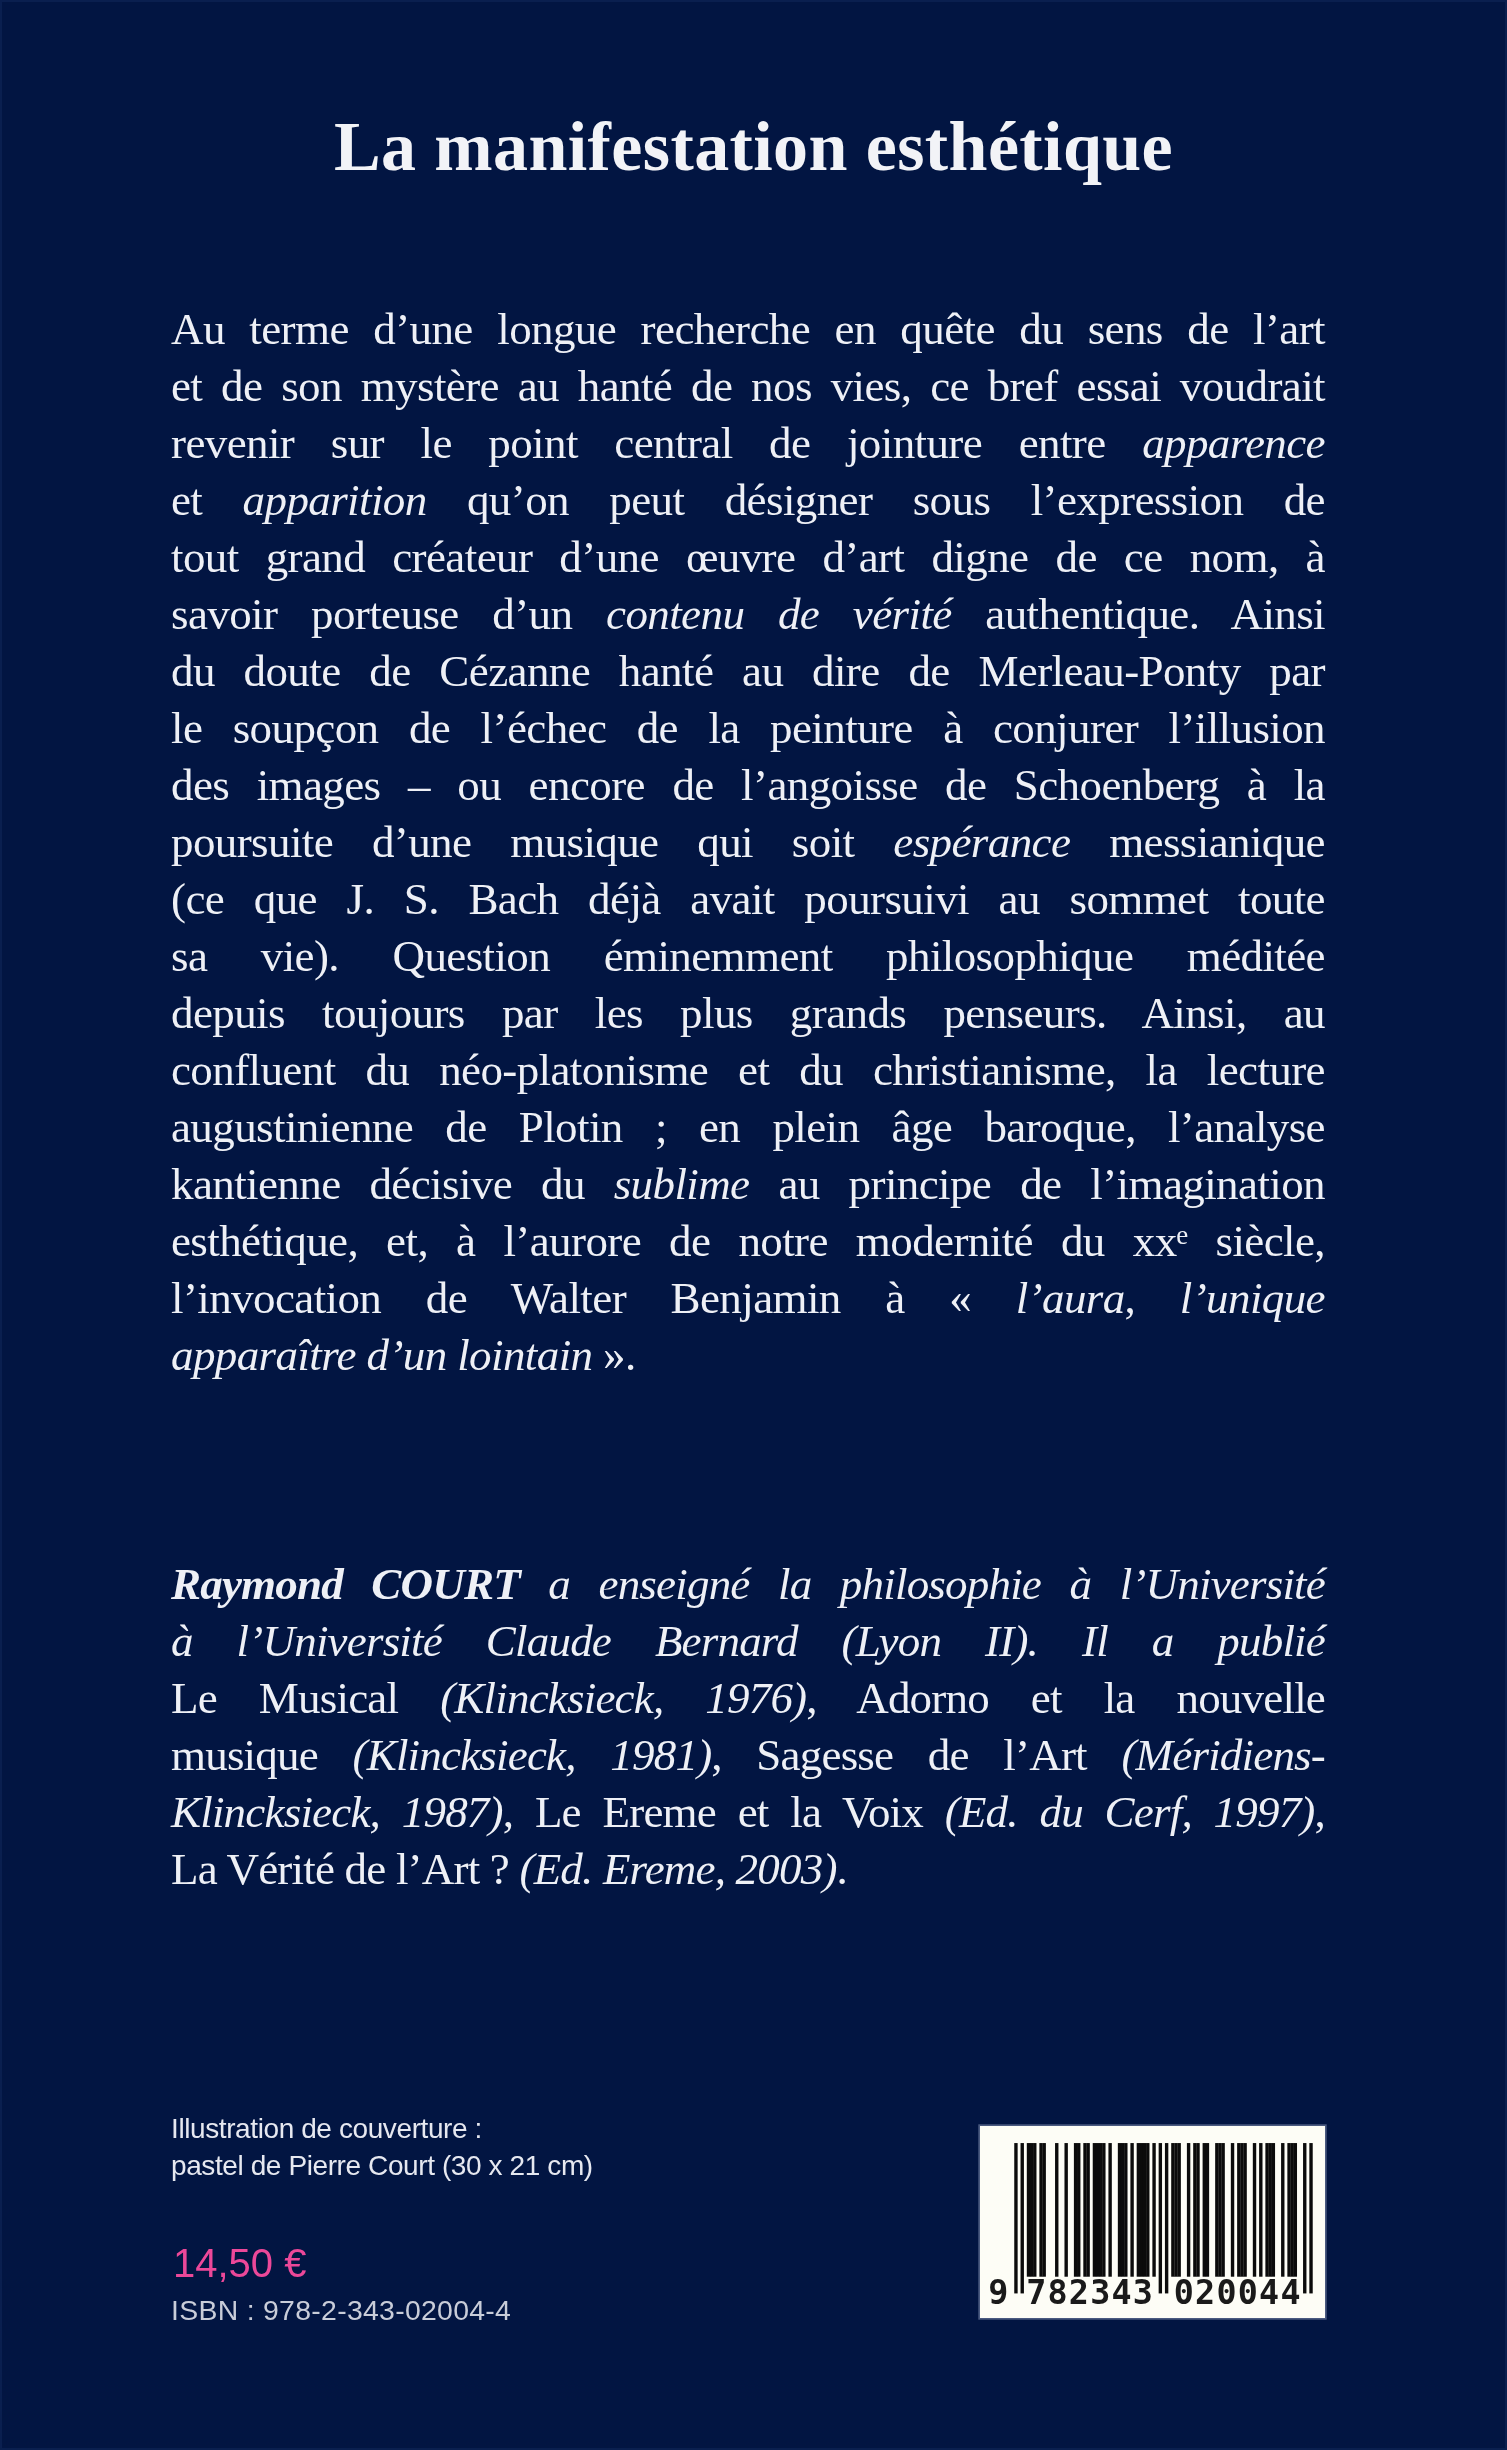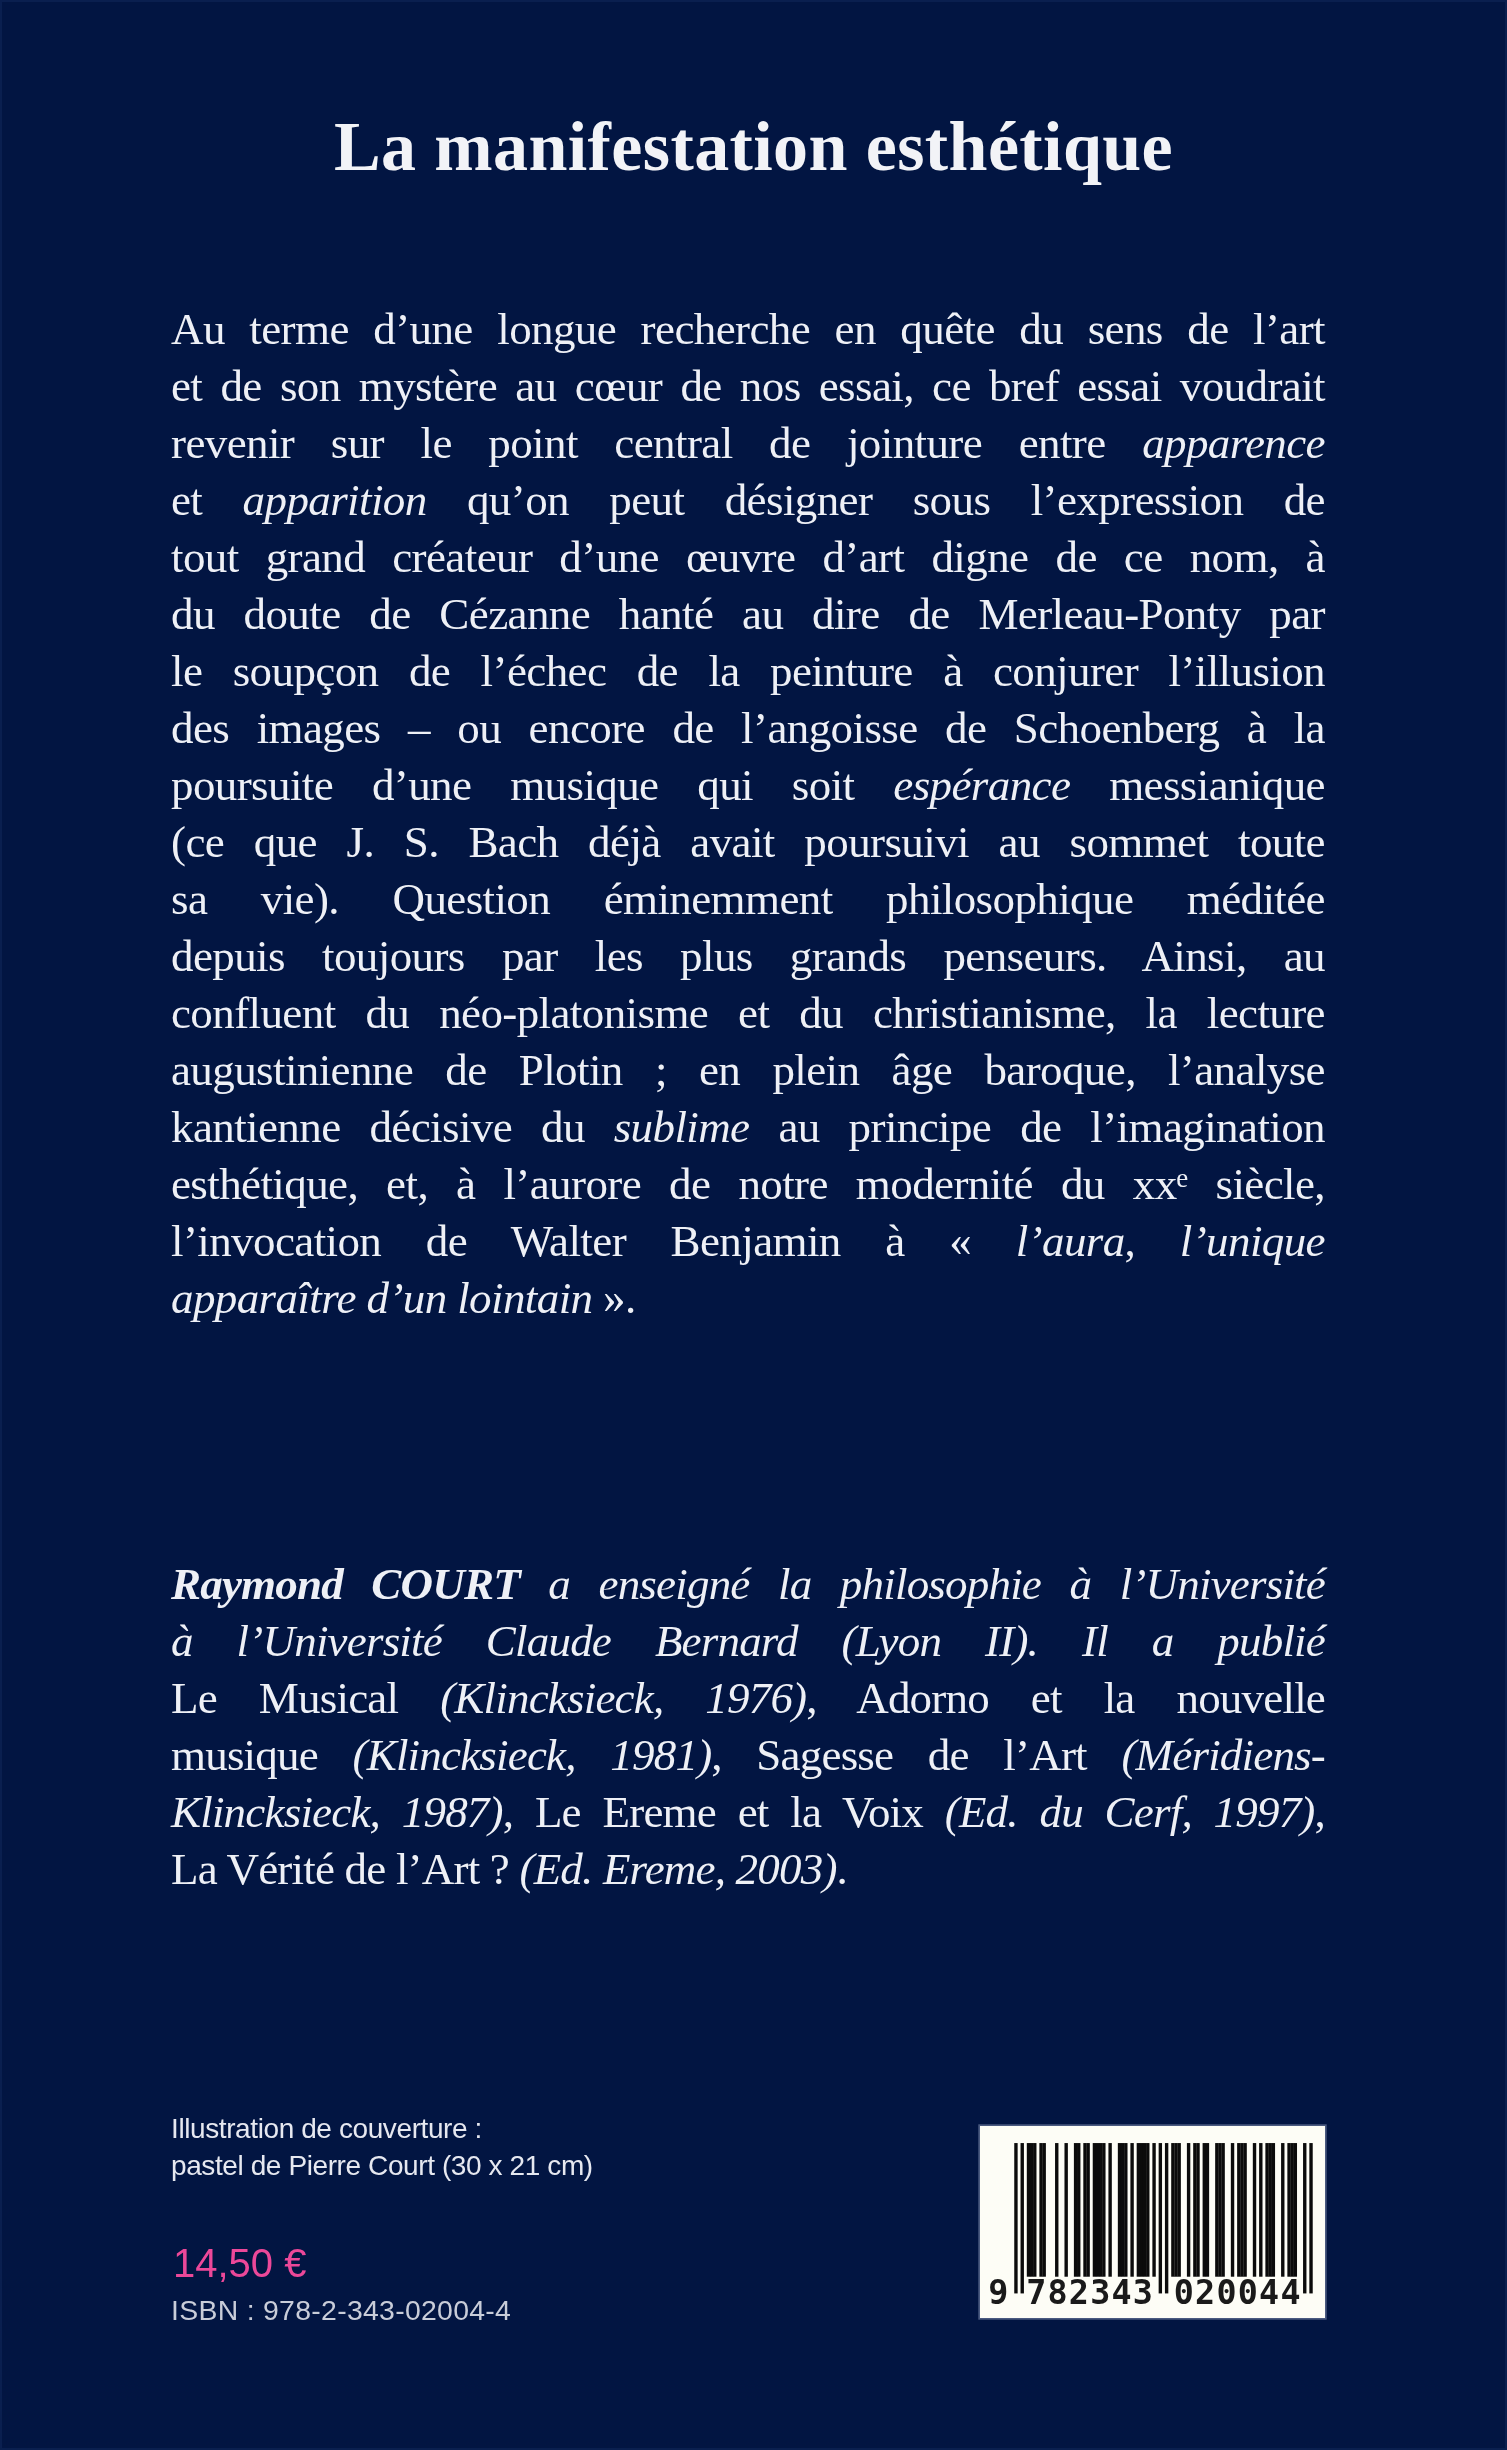--- a/index.html
+++ b/index.html
@@ -40,24 +40,25 @@
 </style>
 </head>
 <body>
 
 <div class="page-edge"></div>
 
 <h1 class="title" style="margin:0;font-weight:bold;text-align:center;">La manifestation esthétique</h1>
 
 <div class="block body-text">
     <div class="line"><span>Au terme d’une longue recherche en quête du sens de l’art</span></div>
-    <div class="line"><span>et de son mystère au cœur de nos essai, ce bref essai voudrait</span></div>
+    <div class="line"><span>et de son mystère au hanté de nos vies, ce bref essai voudrait</span></div>
     <div class="line"><span>revenir sur le point central de jointure entre </span><span class="it">apparence</span></div>
     <div class="line"><span>et </span><span class="it">apparition</span><span> qu’on peut désigner sous l’expression de</span></div>
     <div class="line"><span>tout grand créateur d’une œuvre d’art digne de ce nom, à</span></div>
+    <div class="line"><span>savoir porteuse d’un </span><span class="it">contenu de vérité</span><span> authentique. Ainsi</span></div>
     <div class="line"><span>du doute de Cézanne hanté au dire de Merleau-Ponty par</span></div>
     <div class="line"><span>le soupçon de l’échec de la peinture à conjurer l’illusion</span></div>
     <div class="line"><span>des images – ou encore de l’angoisse de Schoenberg à la</span></div>
     <div class="line"><span>poursuite d’une musique qui soit </span><span class="it">espérance</span><span> messianique</span></div>
     <div class="line"><span>(ce que J. S. Bach déjà avait poursuivi au sommet toute</span></div>
     <div class="line"><span>sa vie). Question éminemment philosophique méditée</span></div>
     <div class="line"><span>depuis toujours par les plus grands penseurs. Ainsi, au</span></div>
     <div class="line"><span>confluent du néo-platonisme et du christianisme, la lecture</span></div>
     <div class="line"><span>augustinienne de Plotin ; en plein âge baroque, l’analyse</span></div>
     <div class="line"><span>kantienne décisive du </span><span class="it">sublime</span><span> au principe de l’imagination</span></div>

